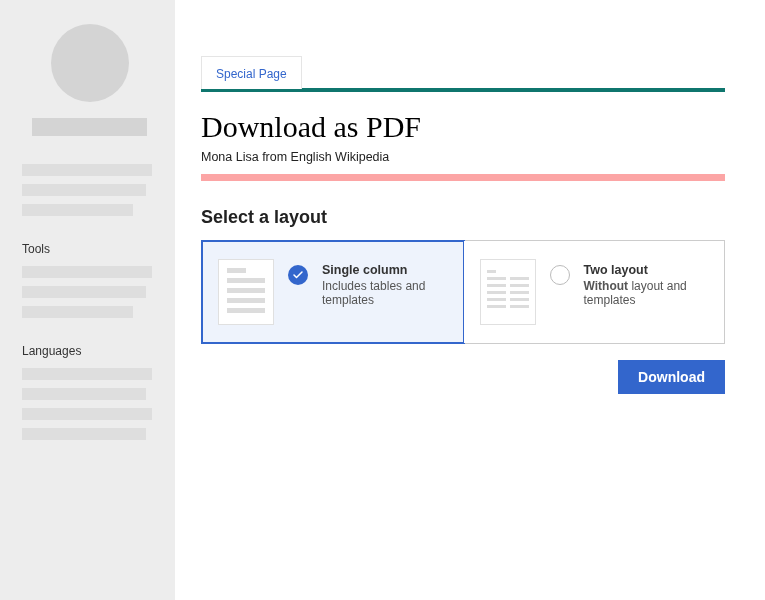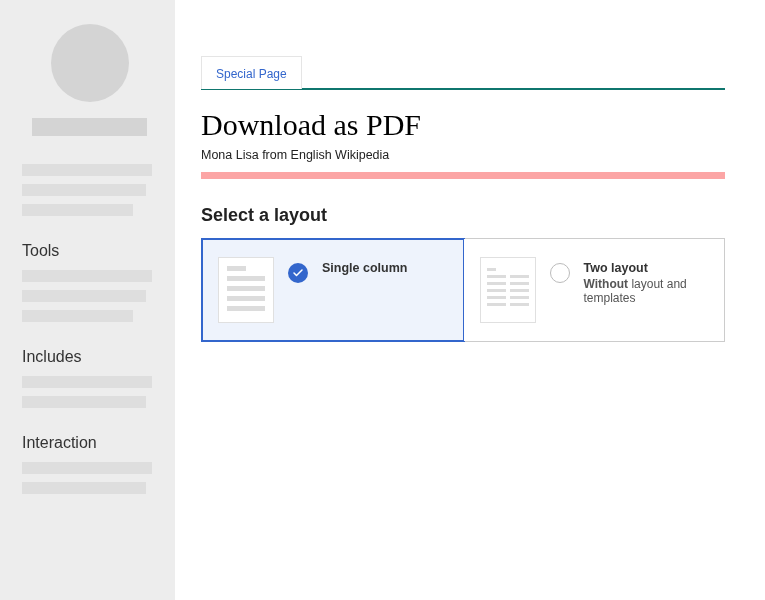--- a/index.html
+++ b/index.html
@@ -32,31 +32,31 @@
   }
   .ph-line {
     height: 12px;
     background: #dedede;
     margin-bottom: 8px;
   }
   .ph-line.w1 { width: 96%; }
   .ph-line.w2 { width: 92%; }
   .ph-line.w3 { width: 82%; }
   .section-title {
-    font-size: 16px;
+    font-size: 12px;
     color: #333;
     margin: 26px 0 10px;
     font-weight: 400;
   }
   .main {
     flex: 1;
     padding: 0 40px 0 26px;
   }
   .tabbar {
-    border-bottom: 2px solid #0f766e;
+    border-bottom: 4px solid #0f766e;
     margin-top: 56px;
     display: flex;
   }
   .tab {
     padding: 10px 14px 8px;
     font-size: 12px;
     color: #3366cc;
     border: 1px solid #e5e5e5;
     border-bottom: none;
     background: #fff;
@@ -154,25 +154,24 @@
   <div class="name-ph"></div>
   <div class="ph-line w1"></div>
   <div class="ph-line w2"></div>
   <div class="ph-line w3"></div>
 
   <div class="section-title">Tools</div>
   <div class="ph-line w1"></div>
   <div class="ph-line w2"></div>
   <div class="ph-line w3"></div>
 
-  <div class="section-title">Includes</div>
-  <div class="ph-line w1"></div>
-  <div class="ph-line w2"></div>
-
-  <div class="section-title">Interaction</div>
+  <div class="section-title">Languages</div>
+  <div class="ph-line w1"></div>
+  <div class="ph-line w2"></div>
+
   <div class="ph-line w1"></div>
   <div class="ph-line w2"></div>
 </div>
 
 <div class="main">
   <div class="tabbar">
     <div class="tab">Special Page</div>
   </div>
 
   <h1 class="page-title">Download as PDF</h1>
@@ -189,20 +188,21 @@
           <div class="tline"></div>
           <div class="tline"></div>
       </div>
       <div class="radio checked">
         <svg width="12" height="12" viewBox="0 0 24 24">
             <path d="M20 6L9 17l-5-5" stroke="#fff" stroke-width="3" fill="none" stroke-linecap="round" stroke-linejoin="round"></path>
           </svg>
       </div>
       <div class="card-text">
         <div class="card-title">Single column</div>
+        <div class="card-desc">Includes tables and templates</div>
       </div>
     </div>
 
     <div class="card">
       <div class="thumb two">
         <div class="col">
           <div class="tline short"></div>
             <div class="tline"></div>
             <div class="tline"></div>
             <div class="tline"></div>
@@ -219,13 +219,16 @@
         </div>
       </div>
       <div class="radio unchecked"></div>
       <div class="card-text">
         <div class="card-title">Two layout</div>
         <div class="card-desc"><b>Without</b><span> layout and templates</span></div>
       </div>
     </div>
   </div>
 
+  <div class="actions">
+    <button class="dl-btn">Download</button>
+  </div>
 </div>
 
 </body></html>

